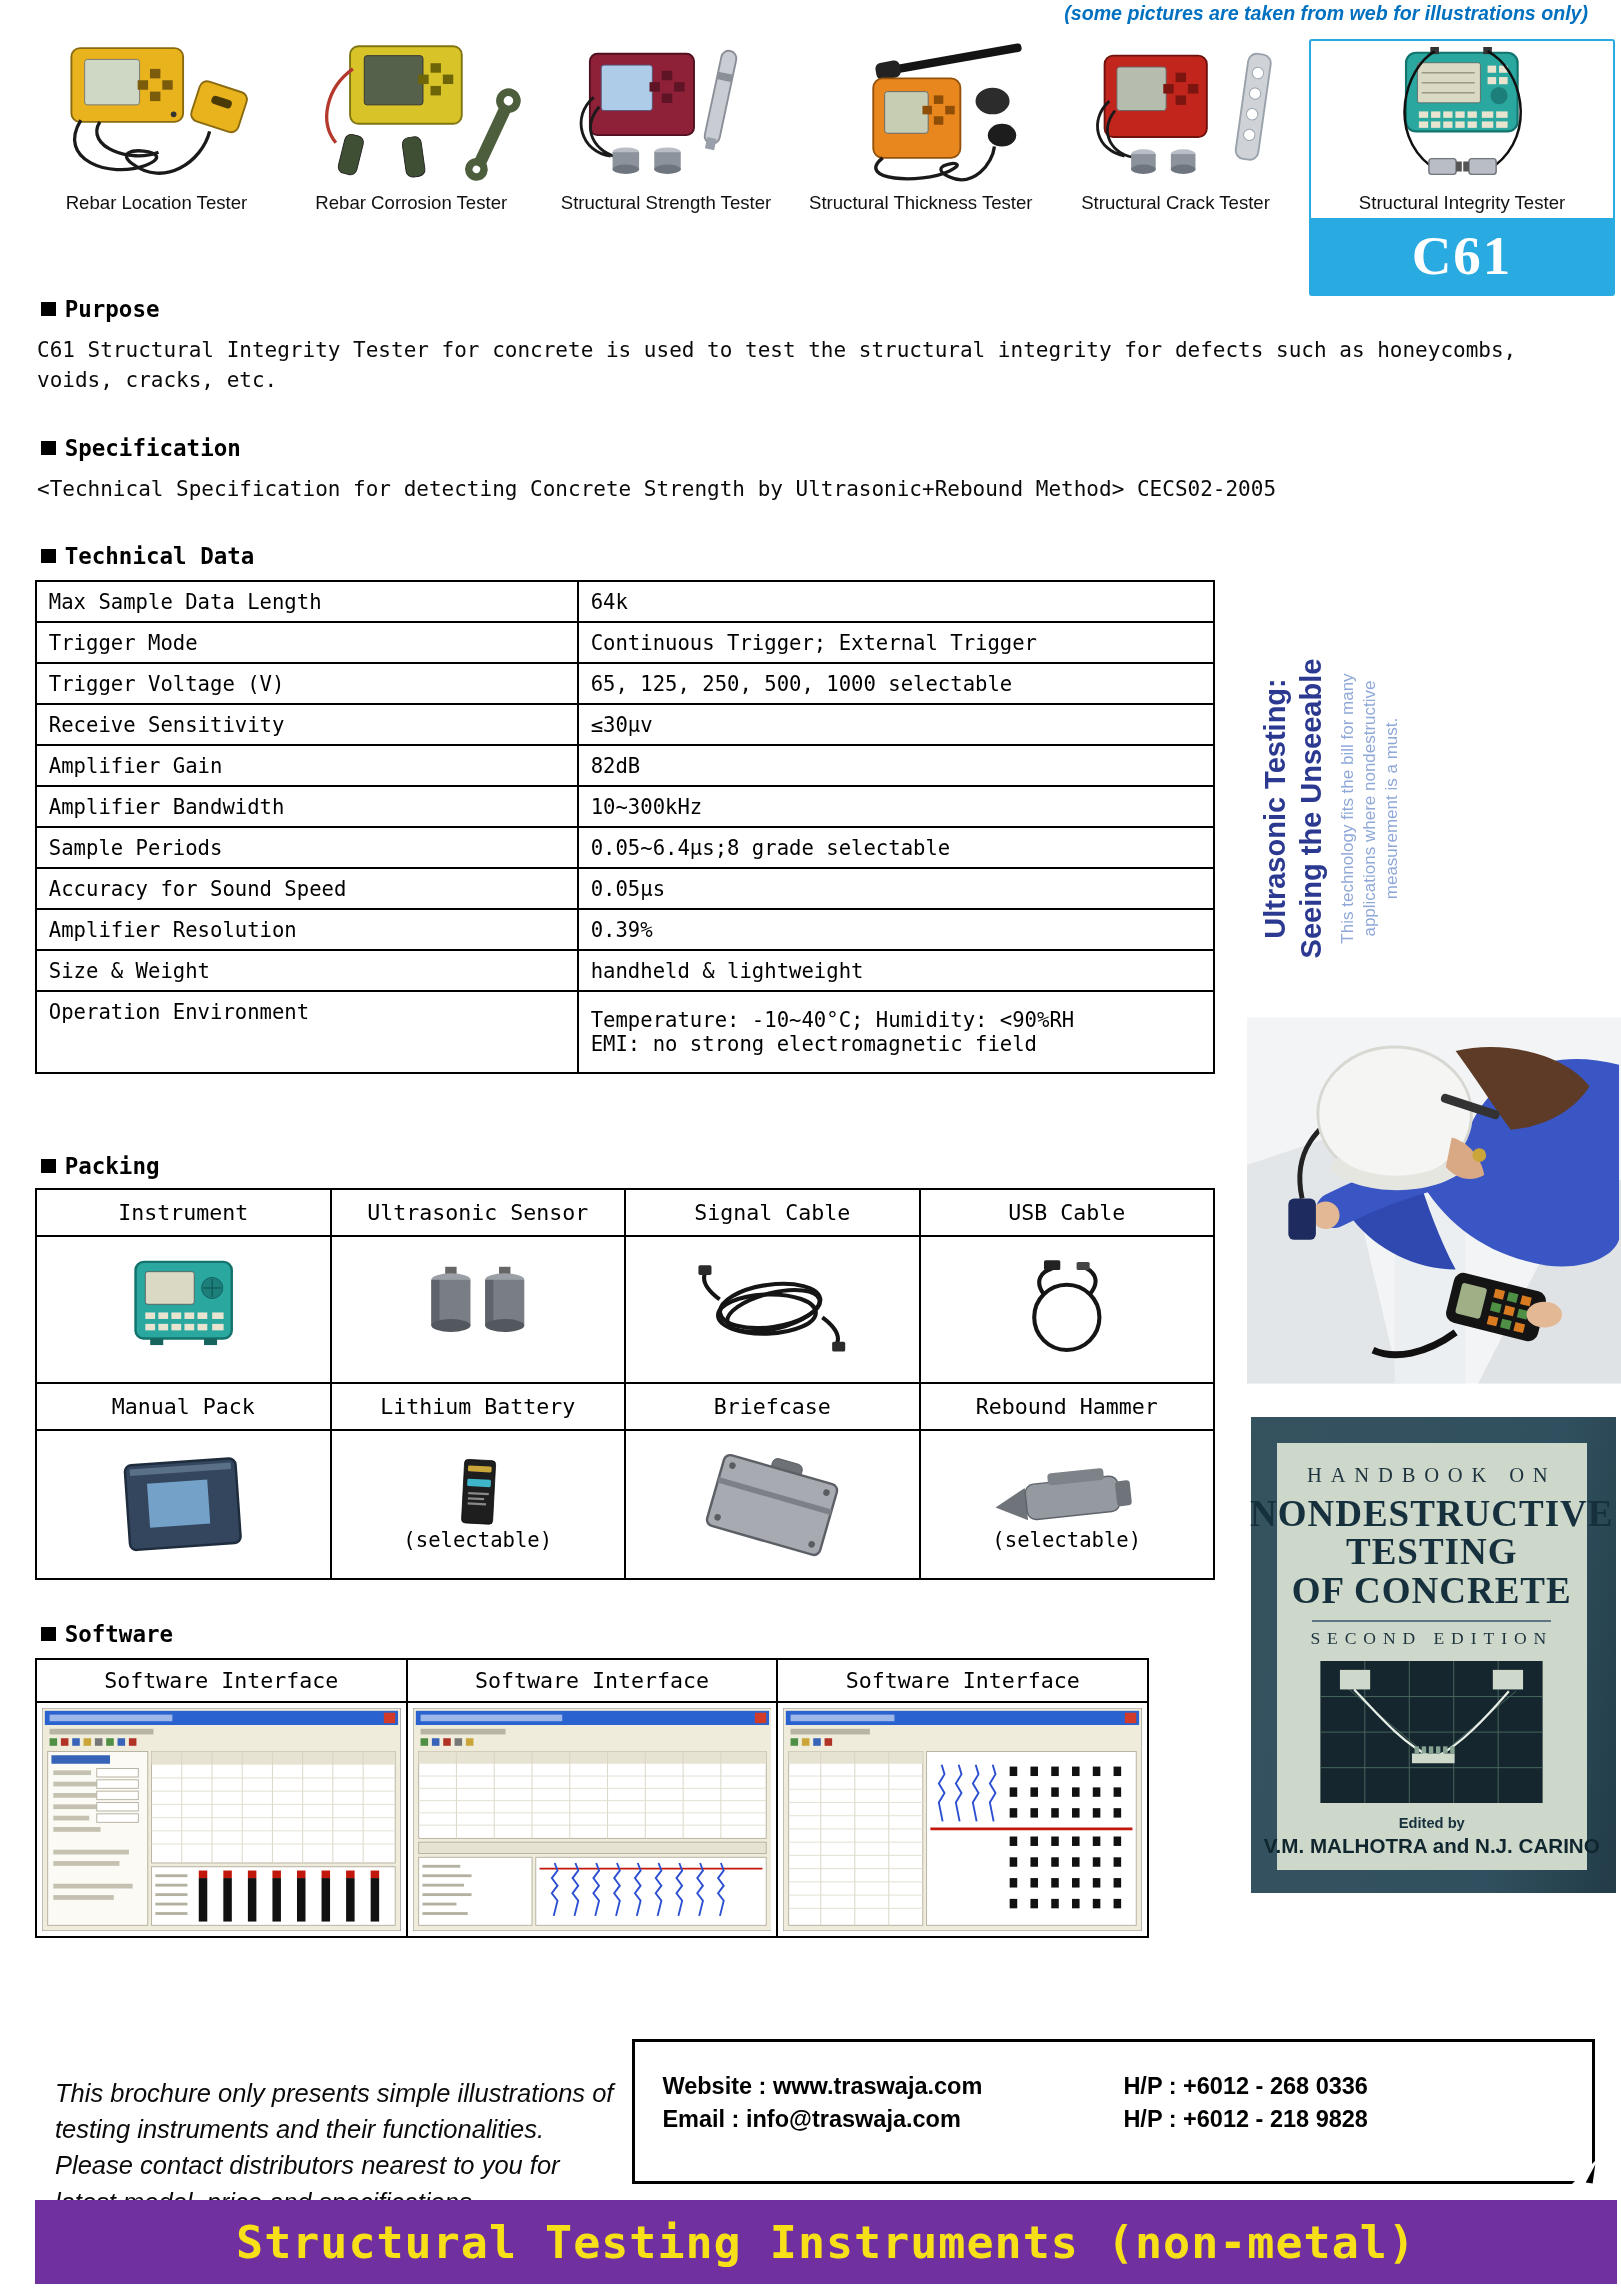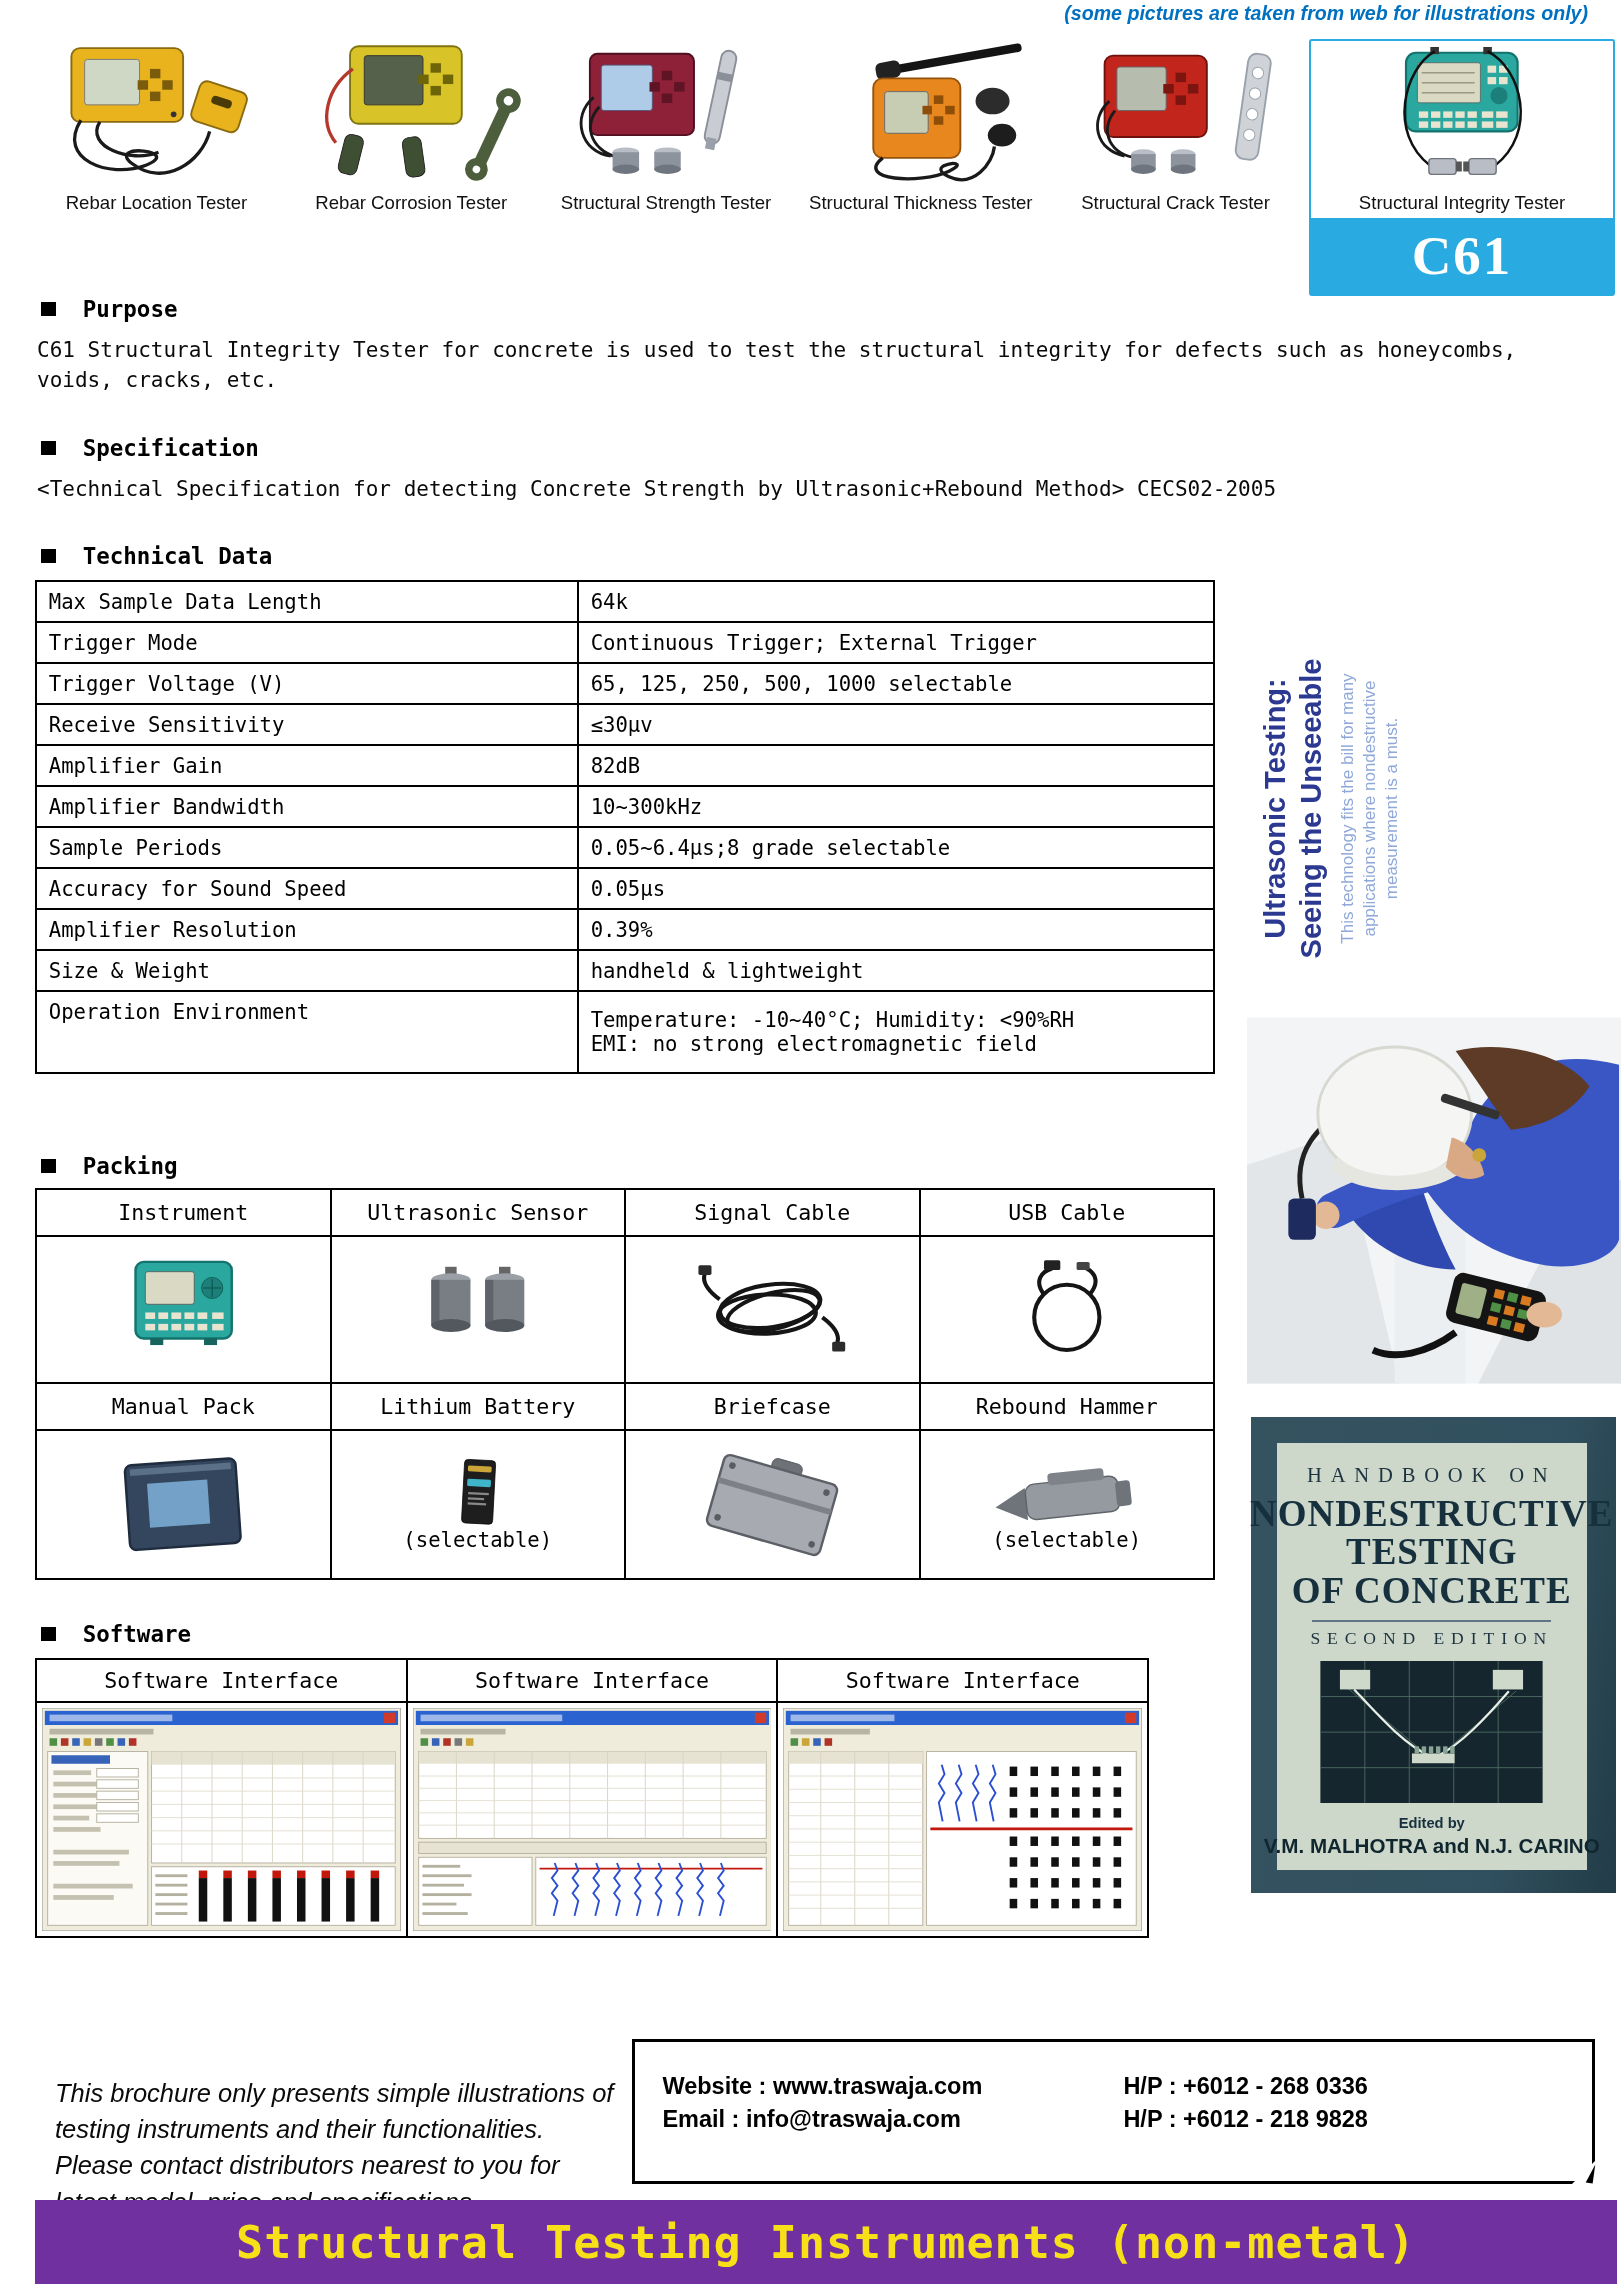--- a/index.html
+++ b/index.html
@@ -21,21 +21,21 @@
   .c61-box { position:absolute; top:39px; left:1309px; width:306px; height:257px;
              border:2.9px solid #29ABE2; border-radius:2.9px; background:#fff;
              display:flex; flex-direction:column; align-items:center; }
   .c61-box .pimg { height:149px; width:100%; display:flex; align-items:center; justify-content:center; padding-top:5.9px; }
   .c61-box .pimg svg { width:82%; height:100%; }
   .c61-box .plabel { margin:2px 0 3.9px; }
   .c61-band { width:100%; flex:1; background:#29ABE2; display:flex; align-items:center; justify-content:center; }
   .c61-band span { font-family:"Liberation Serif",serif; font-weight:bold; font-size:55px; color:#fff; letter-spacing:2px; }
 
   
-  .sec-h { position:absolute; left:41px; display:flex; align-items:center; gap:27px;
+  .sec-h { position:absolute; left:41px; display:flex; align-items:center; gap:9px;
            font-weight:bold; font-size:22.5px; }
   .sec-h .bullet { width:14.7px; height:14.7px; background:#000; display:inline-block; }
   .sec-body { position:absolute; left:37px; font-size:21px; line-height:1.45; color:#0a0a0a; }
 
   
   table.tech { position:absolute; left:35px; top:580px; width:1180px; border-collapse:collapse; }
   table.tech td { border:2px solid #000; font-size:20.6px; padding:4.9px 11.8px; height:41px; vertical-align:middle; }
   table.tech td.val { white-space:pre-line; }
   table.tech td:first-child { width:46%;margin-left:47px; }
 

